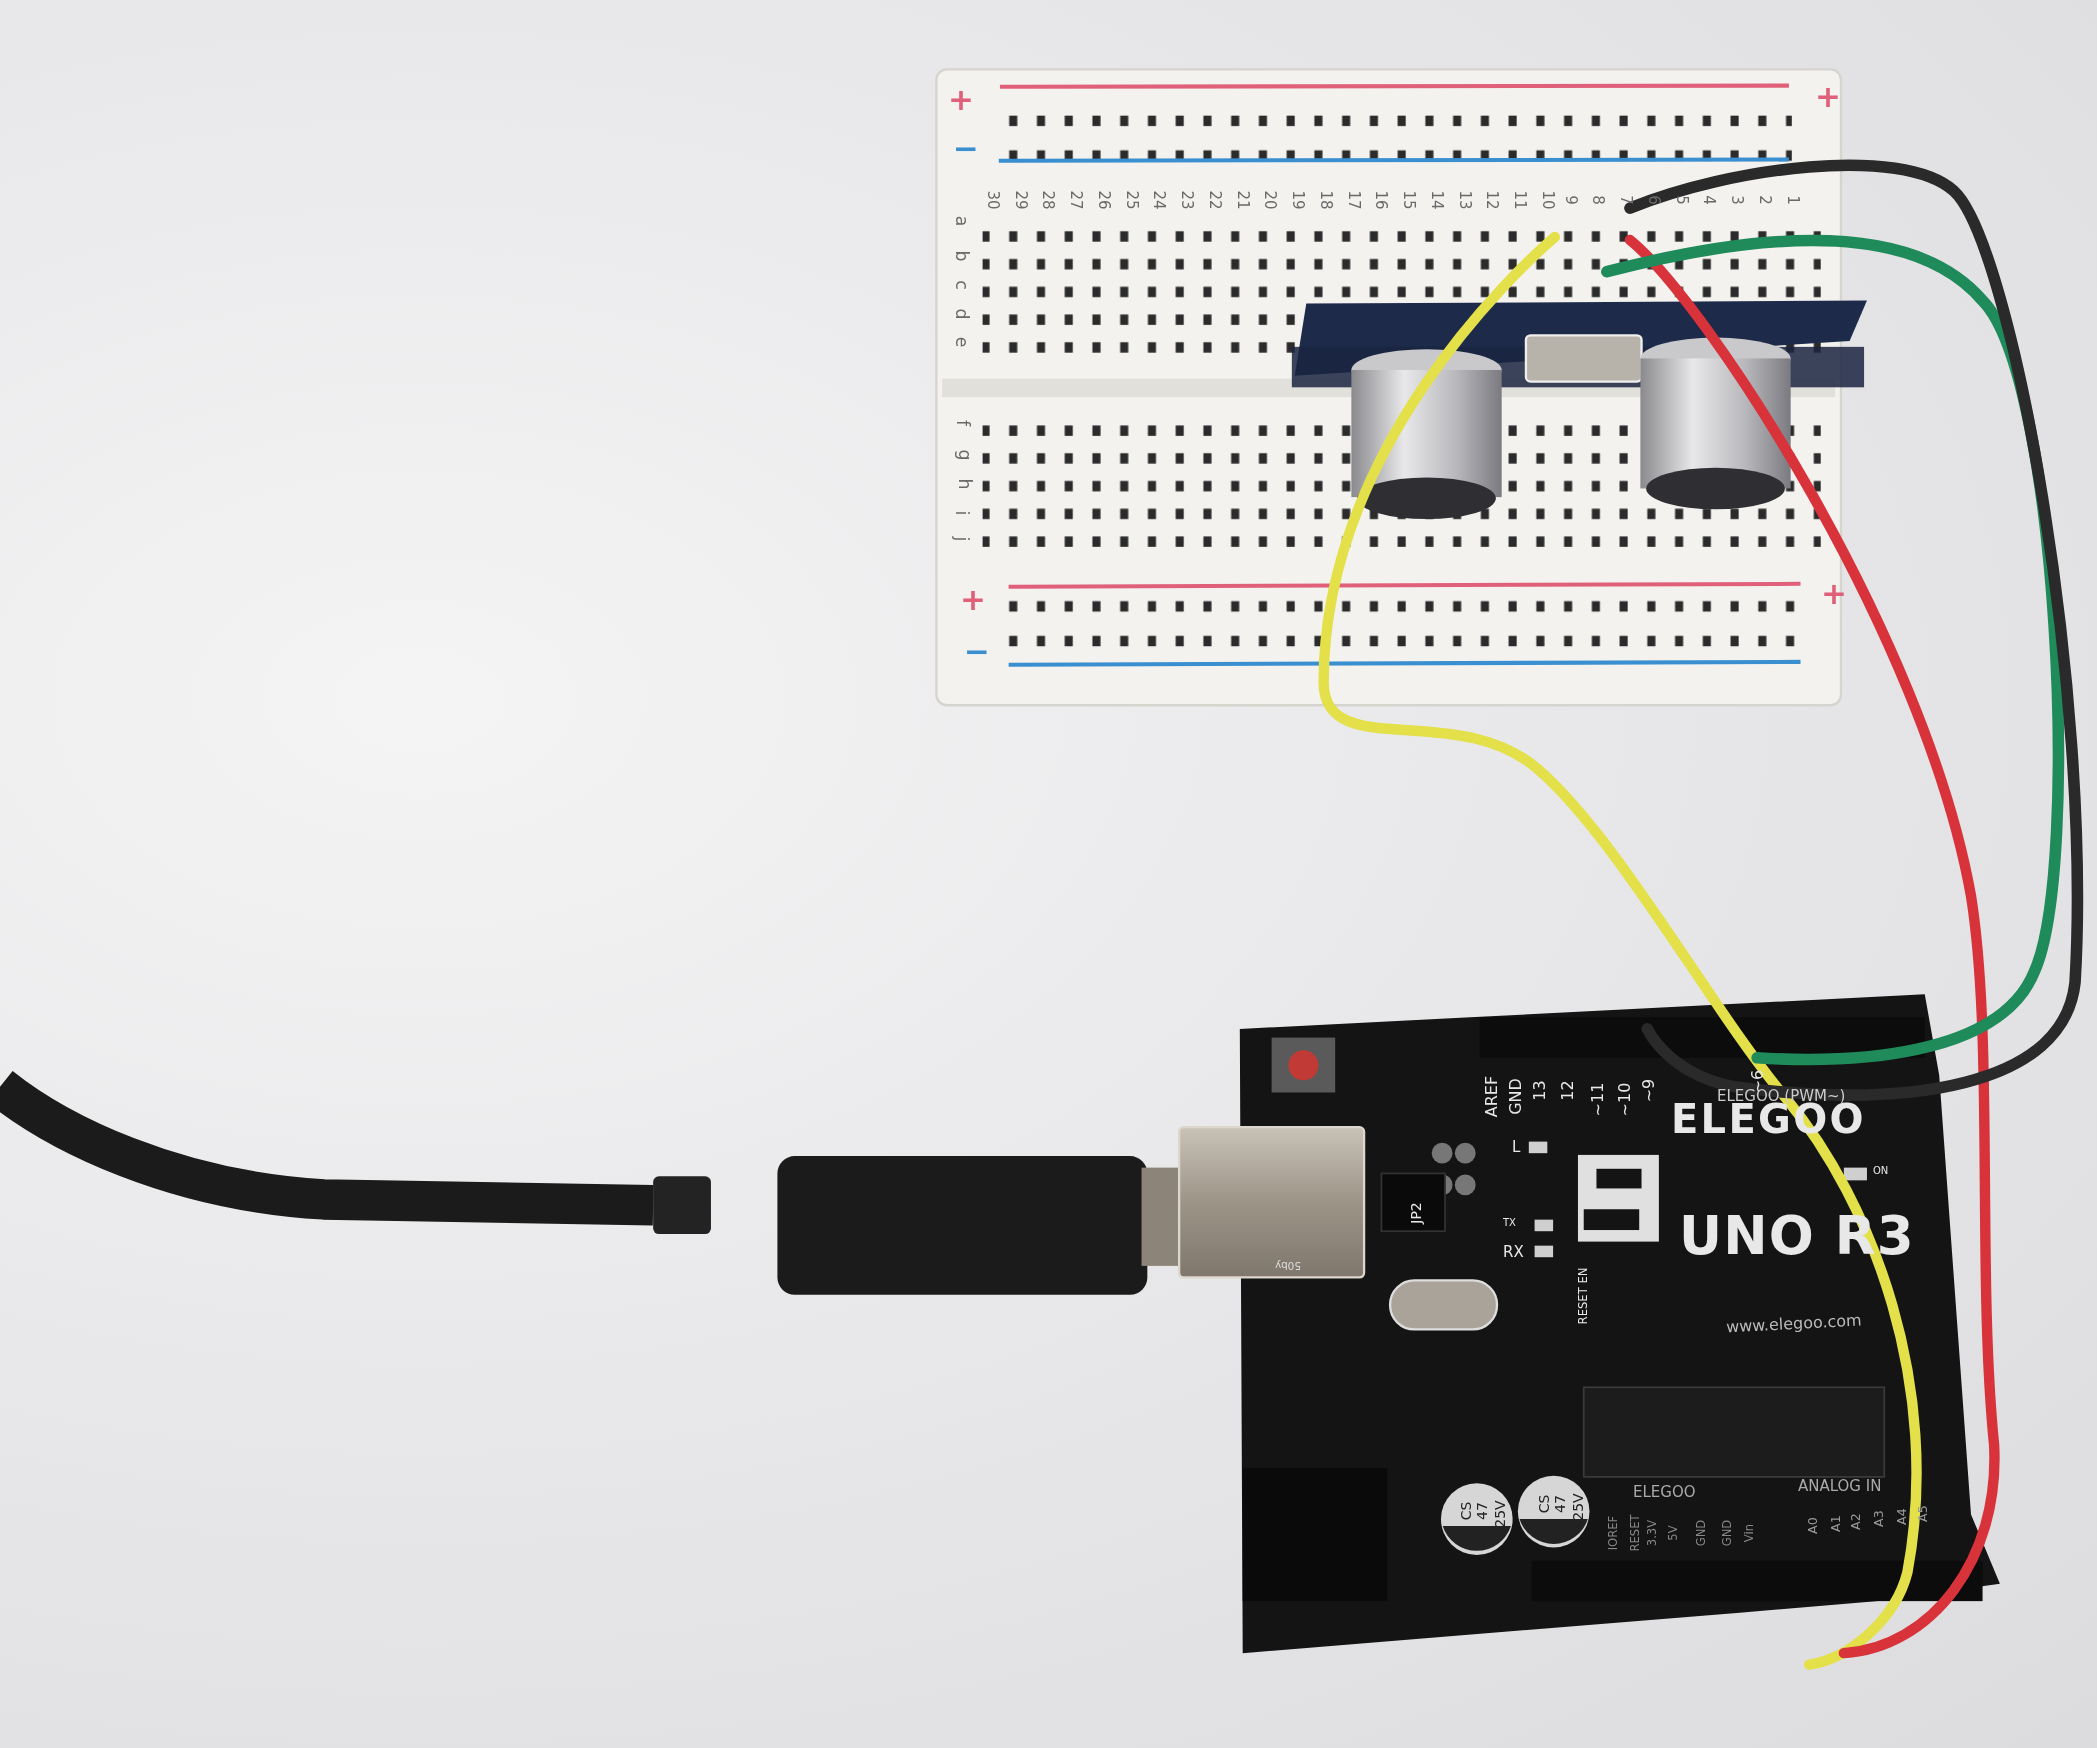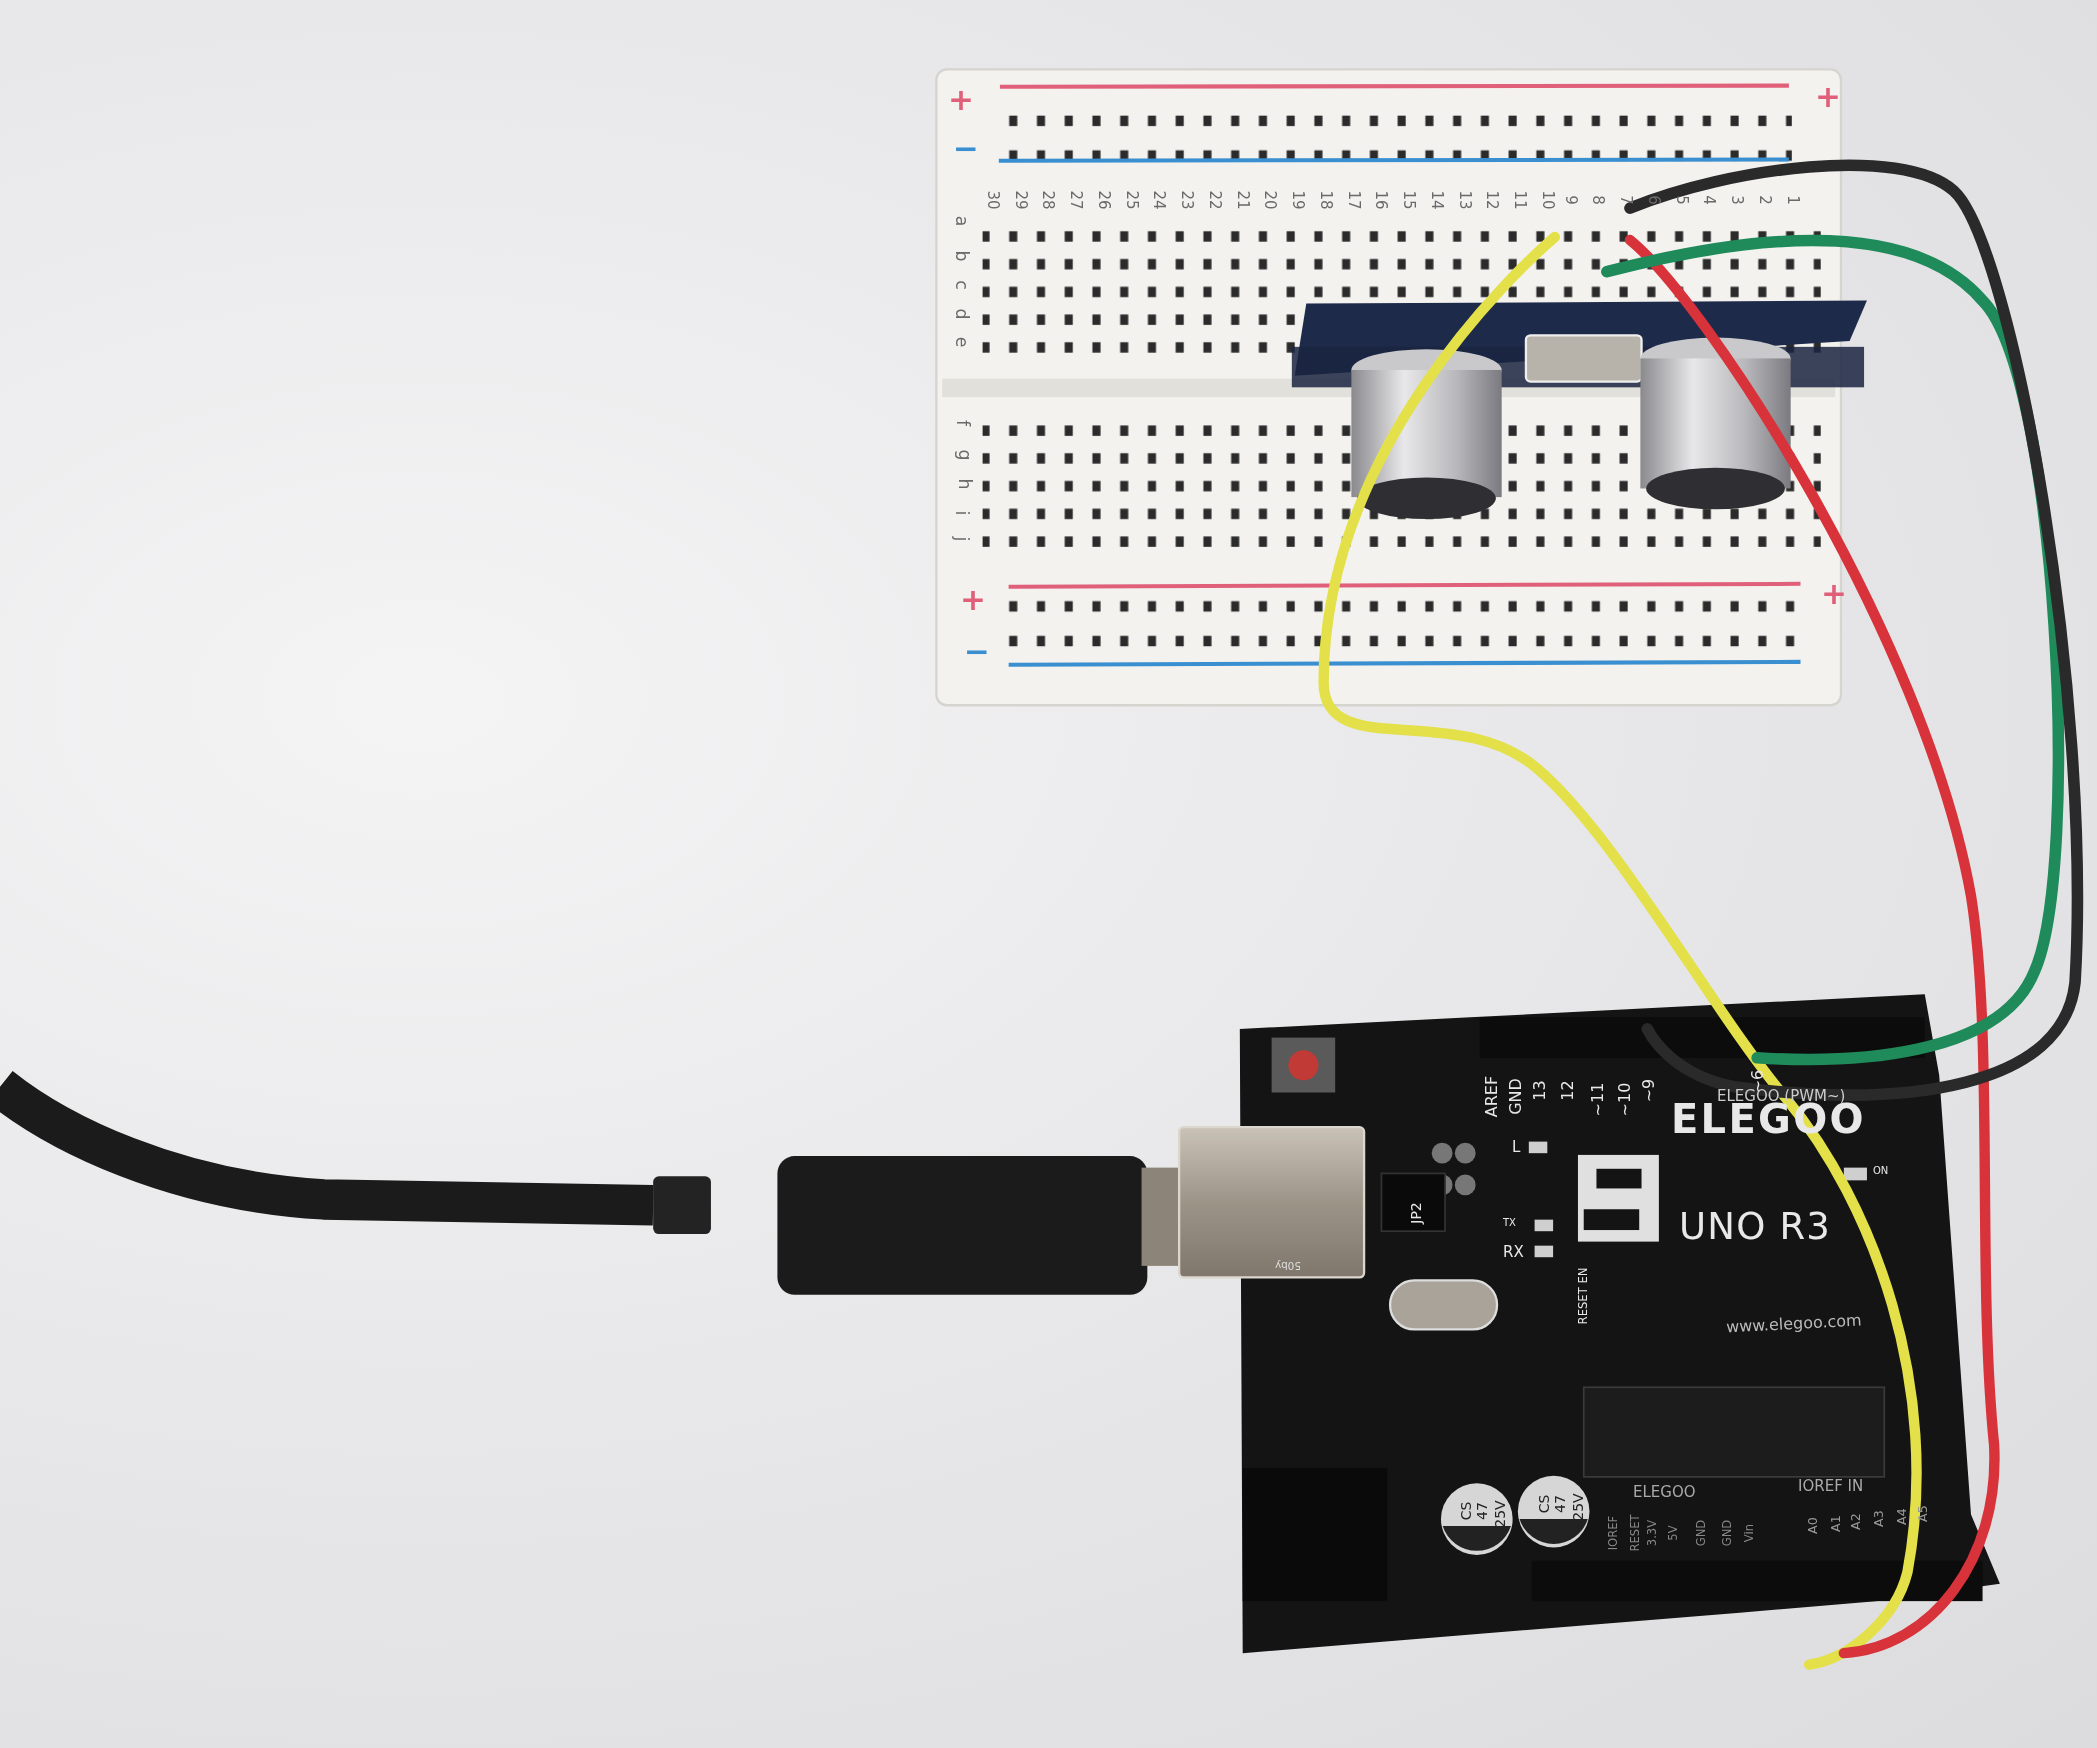--- a/index.html
+++ b/index.html
@@ -172,21 +172,21 @@
   <span class="bb-row" style="left:957px;top:304px;">d</span>
   <span class="bb-row" style="left:957px;top:332px;">e</span>
   <span class="bb-row" style="left:960px;top:413px;">f</span>
   <span class="bb-row" style="left:960px;top:445px;">g</span>
   <span class="bb-row" style="left:960px;top:474px;">h</span>
   <span class="bb-row" style="left:960px;top:503px;">i</span>
   <span class="bb-row" style="left:960px;top:529px;">j</span>
 </div>
 
 <div class="lbl" style="left:1671px;top:1096px;font-size:40px;font-weight:bold;letter-spacing:2.3px;">ELEGOO</div>
-<div class="lbl" style="left:1679px;top:1205px;font-size:37px;font-weight:normal;letter-spacing:1.2px;">UNO R3</div>
+<div class="lbl" style="left:1679px;top:1205px;font-size:53px;font-weight:bold;letter-spacing:1.2px;">UNO R3</div>
 <div class="lbl" style="left:1726px;top:1314px;font-size:16px;color:#bbb;transform:rotate(-3deg);">www.elegoo.com</div>
 <div class="lbl" style="left:1717px;top:1087px;font-size:15px;color:#ccc;">ELEGOO (PWM~)</div>
 
 <div>
   <span class="lbl" style="left:1471px;top:1087px;font-size:16px;transform:rotate(-90deg);">AREF</span>
   <span class="lbl" style="left:1497px;top:1087px;font-size:16px;transform:rotate(-90deg);">GND</span>
   <span class="lbl" style="left:1529px;top:1081px;font-size:16px;transform:rotate(-90deg);">13</span>
   <span class="lbl" style="left:1557px;top:1081px;font-size:16px;transform:rotate(-90deg);">12</span>
   <span class="lbl" style="left:1581px;top:1090px;font-size:16px;transform:rotate(-90deg);">~11</span>
   <span class="lbl" style="left:1608px;top:1090px;font-size:16px;transform:rotate(-90deg);">~10</span>
@@ -195,21 +195,21 @@
 </div>
 
 <div class="lbl" style="left:1512px;top:1138px;font-size:15px;">L</div>
 <div class="lbl" style="left:1503px;top:1217px;font-size:10px;">TX</div>
 <div class="lbl" style="left:1503px;top:1243px;font-size:15px;">RX</div>
 <div class="lbl" style="left:1873px;top:1165px;font-size:10px;">ON</div>
 <div class="lbl" style="left:1405px;top:1205px;font-size:14px;transform:rotate(-90deg);">JP2</div>
 <div class="lbl" style="left:1555px;top:1289px;font-size:11.6px;transform:rotate(-90deg);">RESET EN</div>
 
 <div class="lbl" style="left:1633px;top:1483px;font-size:15px;color:#aaa;">ELEGOO</div>
-<div class="lbl" style="left:1798px;top:1477px;font-size:15px;color:#aaa;">IOREF IN</div>
+<div class="lbl" style="left:1798px;top:1477px;font-size:15px;color:#aaa;">ANALOG IN</div>
 
 <div>
   <span class="lbl" style="left:1596px;top:1526px;font-size:11.6px;color:#888;transform:rotate(-90deg);">IOREF</span>
   <span class="lbl" style="left:1616px;top:1526px;font-size:11.6px;color:#888;transform:rotate(-90deg);">RESET</span>
   <span class="lbl" style="left:1639px;top:1526px;font-size:11.6px;color:#888;transform:rotate(-90deg);">3.3V</span>
   <span class="lbl" style="left:1665px;top:1526px;font-size:11.6px;color:#888;transform:rotate(-90deg);">5V</span>
   <span class="lbl" style="left:1688px;top:1526px;font-size:11.6px;color:#888;transform:rotate(-90deg);">GND</span>
   <span class="lbl" style="left:1714px;top:1526px;font-size:11.6px;color:#888;transform:rotate(-90deg);">GND</span>
   <span class="lbl" style="left:1740px;top:1526px;font-size:11.6px;color:#888;transform:rotate(-90deg);">Vin</span>
 </div>

